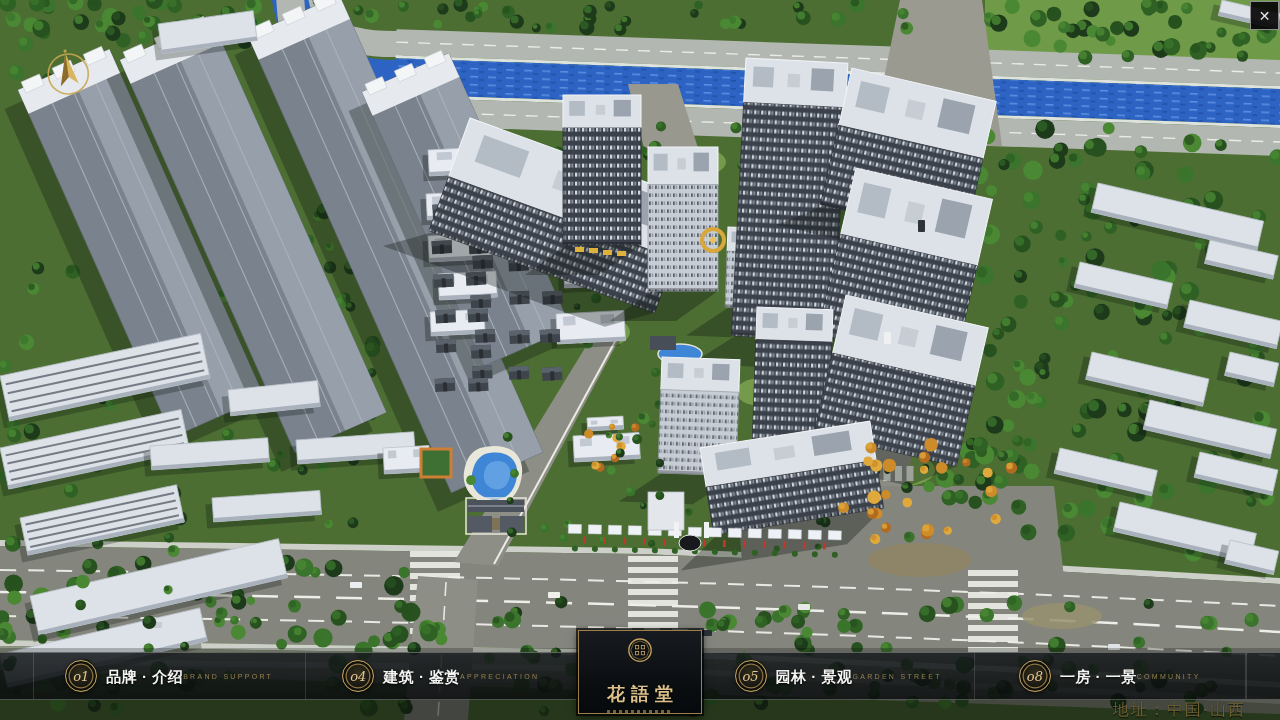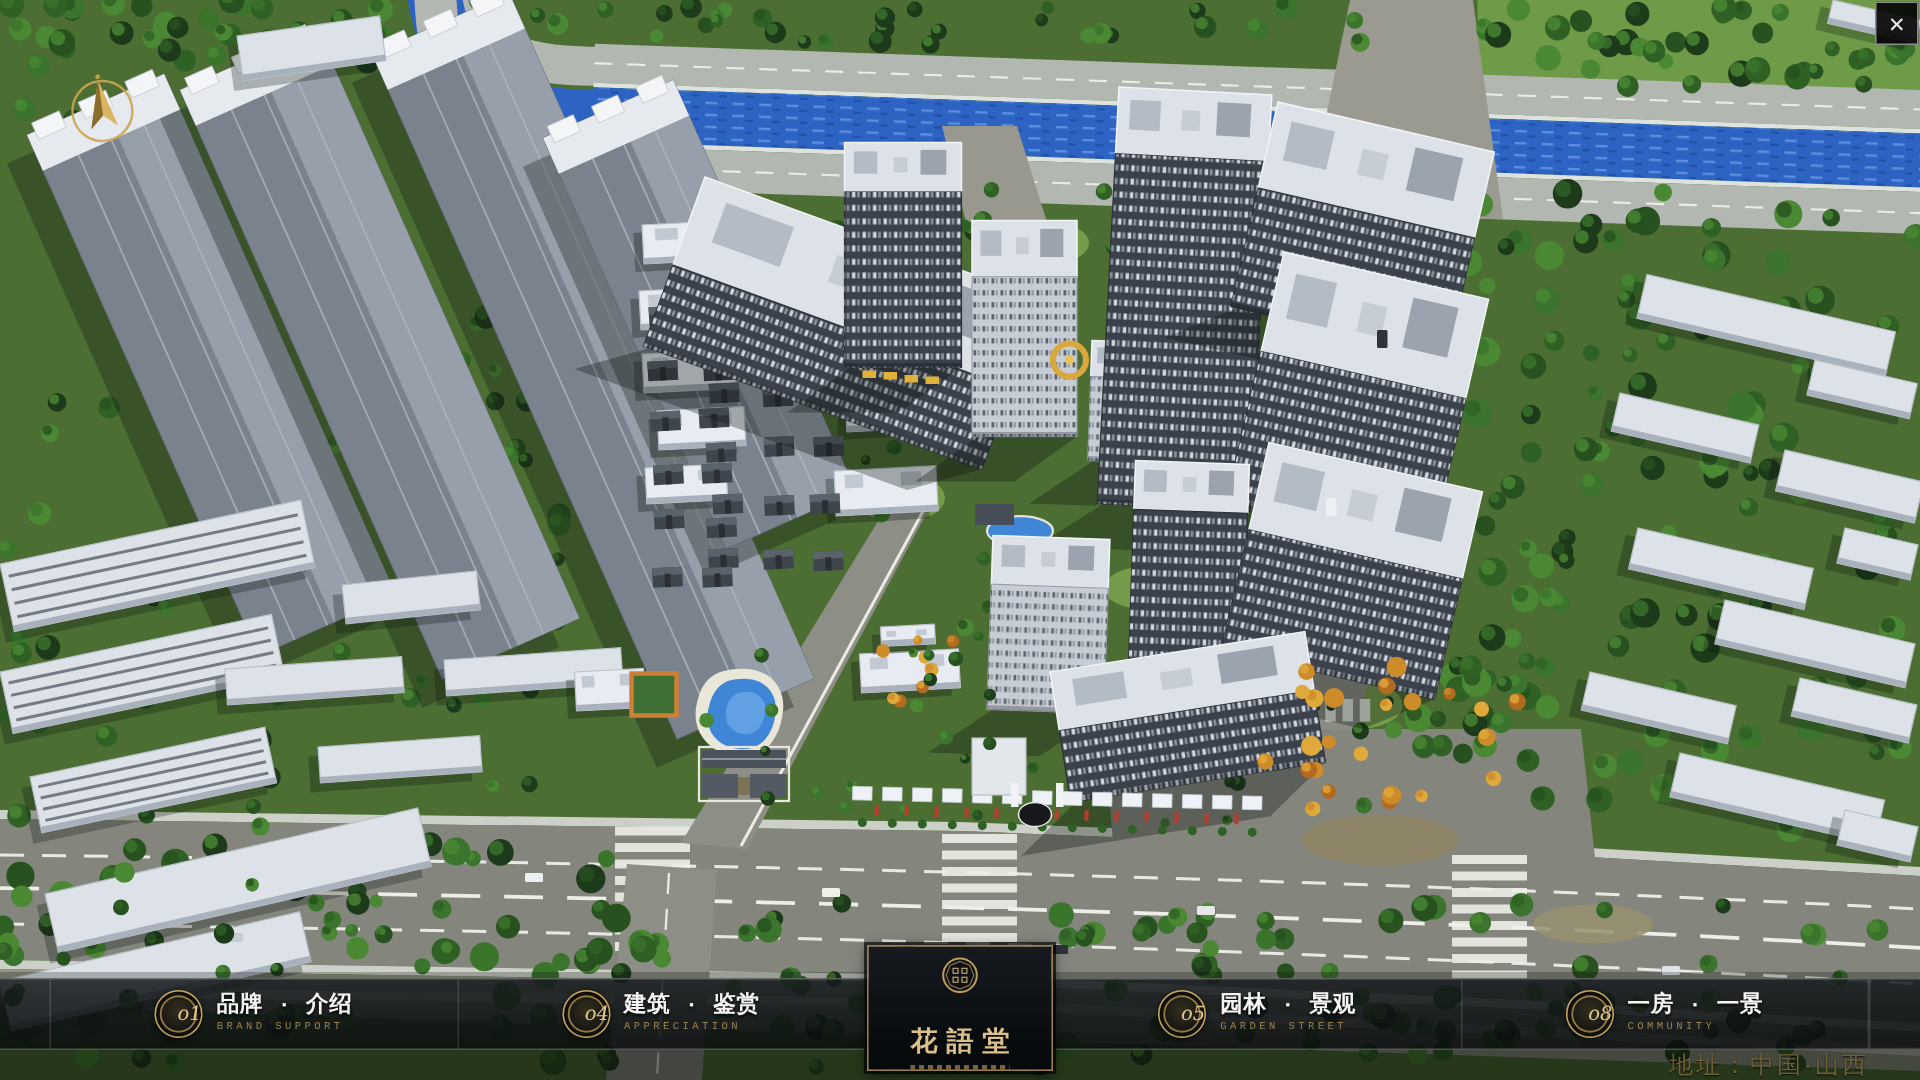--- a/index.html
+++ b/index.html
@@ -24,23 +24,23 @@
   .edge-pad.l{border-right:1px solid rgba(255,255,255,.14);}
   .edge-pad.r{border-left:1px solid rgba(255,255,255,.14);}
   .nav-item{flex:1 1 0;display:flex;align-items:center;justify-content:center;
     gap:9px;cursor:pointer;border-right:1px solid rgba(255,255,255,.13);}
   .nav-item:first-of-type{border-left:none;}
   .logo-gap{flex:0 0 126px;}
   .badge{width:30px;height:30px;border-radius:50%;flex:0 0 auto;
     border:1px solid #c6a660;
     background:radial-gradient(circle at 50% 42%,#33301f 0%,#191712 55%,#0c0b08 100%);
     box-shadow:inset 0 0 0 2.5px rgba(8,8,6,.95), inset 0 0 0 3.8px #8d7744, 0 1px 4px rgba(0,0,0,.6);
-    color:#e2c690;display:flex;align-items:center;justify-content:flex-end;
+    color:#e2c690;display:flex;align-items:center;justify-content:center;
     font:italic 13px "DejaVu Serif",serif;}
-  .labels{display:flex;flex-direction:column;line-height:1;font-family:Liberation Mono, monospace;}
+  .labels{display:flex;flex-direction:row;line-height:1;}
   .zh{font-size:15px;font-weight:bold;color:#f4f4f2;letter-spacing:.5px;
       text-shadow:0 1px 2px rgba(0,0,0,.9);white-space:nowrap;}
   .en{margin-top:4px;font-size:7px;color:#97814f;letter-spacing:2.3px;white-space:nowrap;}
 
   
   .logo-plate{position:absolute;left:578px;top:630px;width:124px;height:84px;
     background:linear-gradient(180deg,#171b1f 0%,#0a0d10 70%,#070a0c 100%);
     border:1px solid #9c7f4a;box-shadow:0 0 0 2px rgba(0,0,0,.65),0 2px 8px rgba(0,0,0,.7);
     display:flex;flex-direction:column;align-items:center;justify-content:flex-start;
     padding-top:6px;box-sizing:border-box;z-index:3;}

